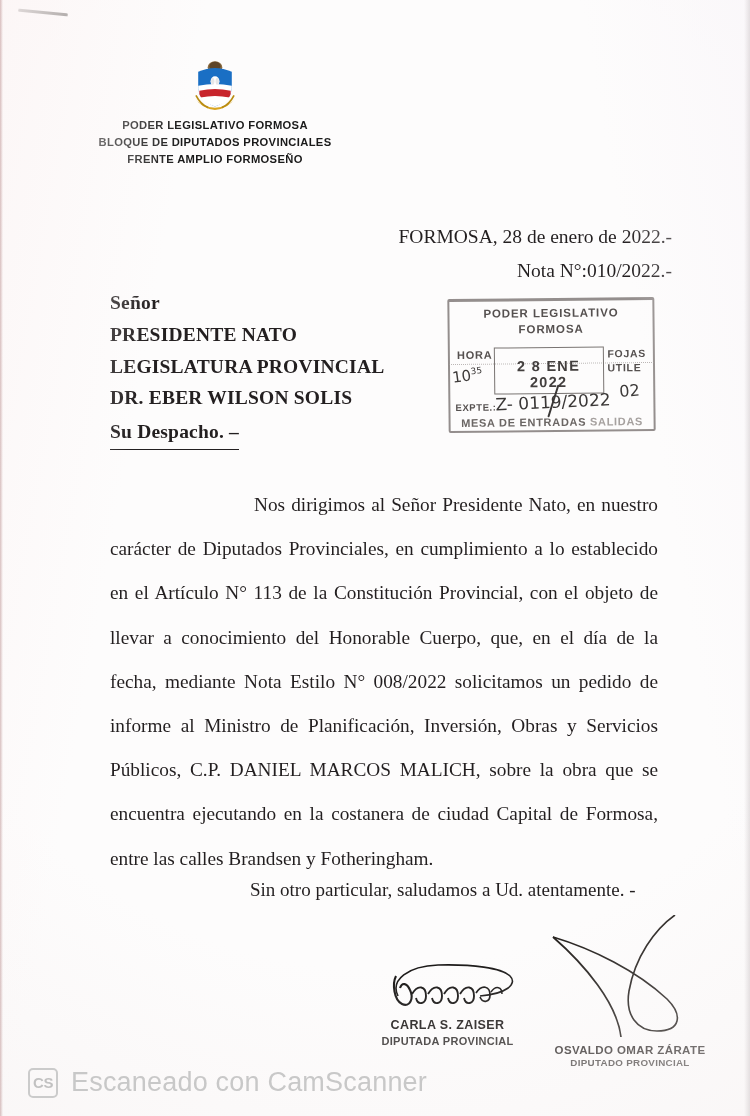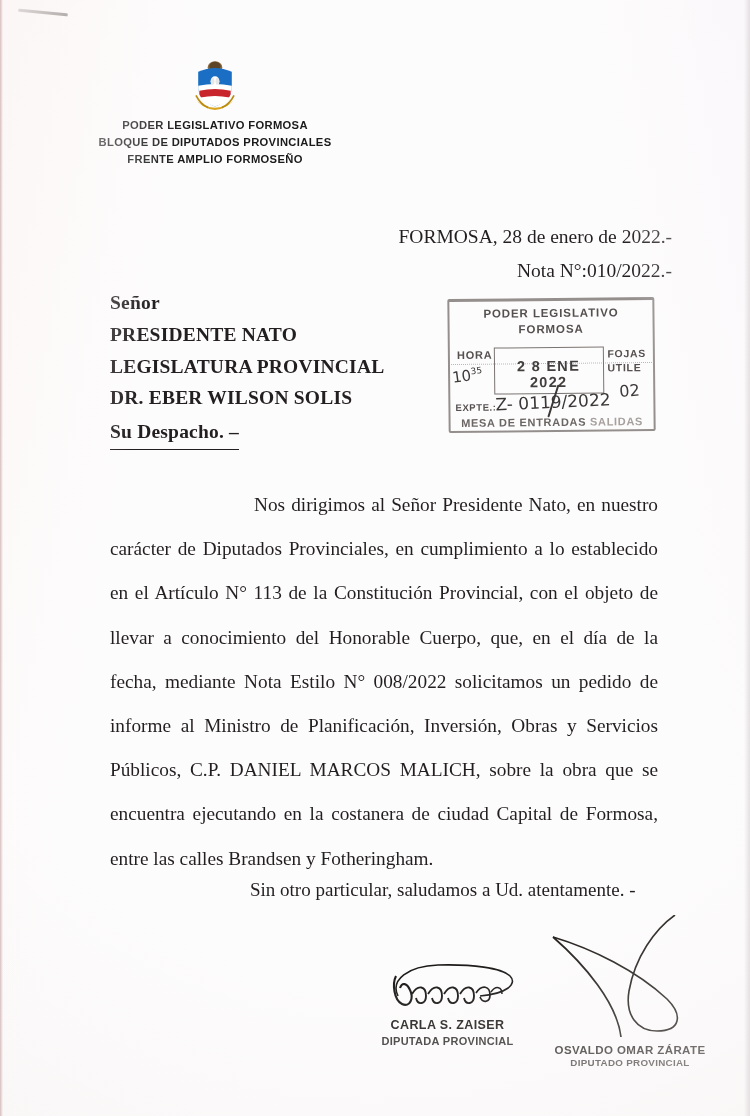--- a/index.html
+++ b/index.html
@@ -428,18 +428,22 @@
 
   <div class="sig-right">
     <svg class="sig-scribble" width="210" height="128" viewBox="0 0 210 128" aria-hidden="true">
       <path d="M28 22 C60 50 92 88 96 122" stroke="#26221f" stroke-width="1.7" fill="none"></path>
       <path d="M28 22 C68 34 112 56 142 84 C158 100 156 116 132 116 C112 116 100 100 104 76 C110 42 130 14 150 0" stroke="#26221f" stroke-width="1.6" fill="none"></path>
     </svg>
     <div class="sig-name">OSVALDO OMAR ZÁRATE</div>
     <div class="sig-role">DIPUTADO PROVINCIAL</div>
   </div>
 
+  <div class="watermark">
+    <div class="cs-badge">CS</div>
+    <div class="cs-text">Escaneado con CamScanner</div>
+  </div>
 
   <div class="scan-tint"></div>
   <div class="scan-edge-left"></div>
   <div class="scan-edge-right"></div>
 
 </div>
 
 </body></html>

